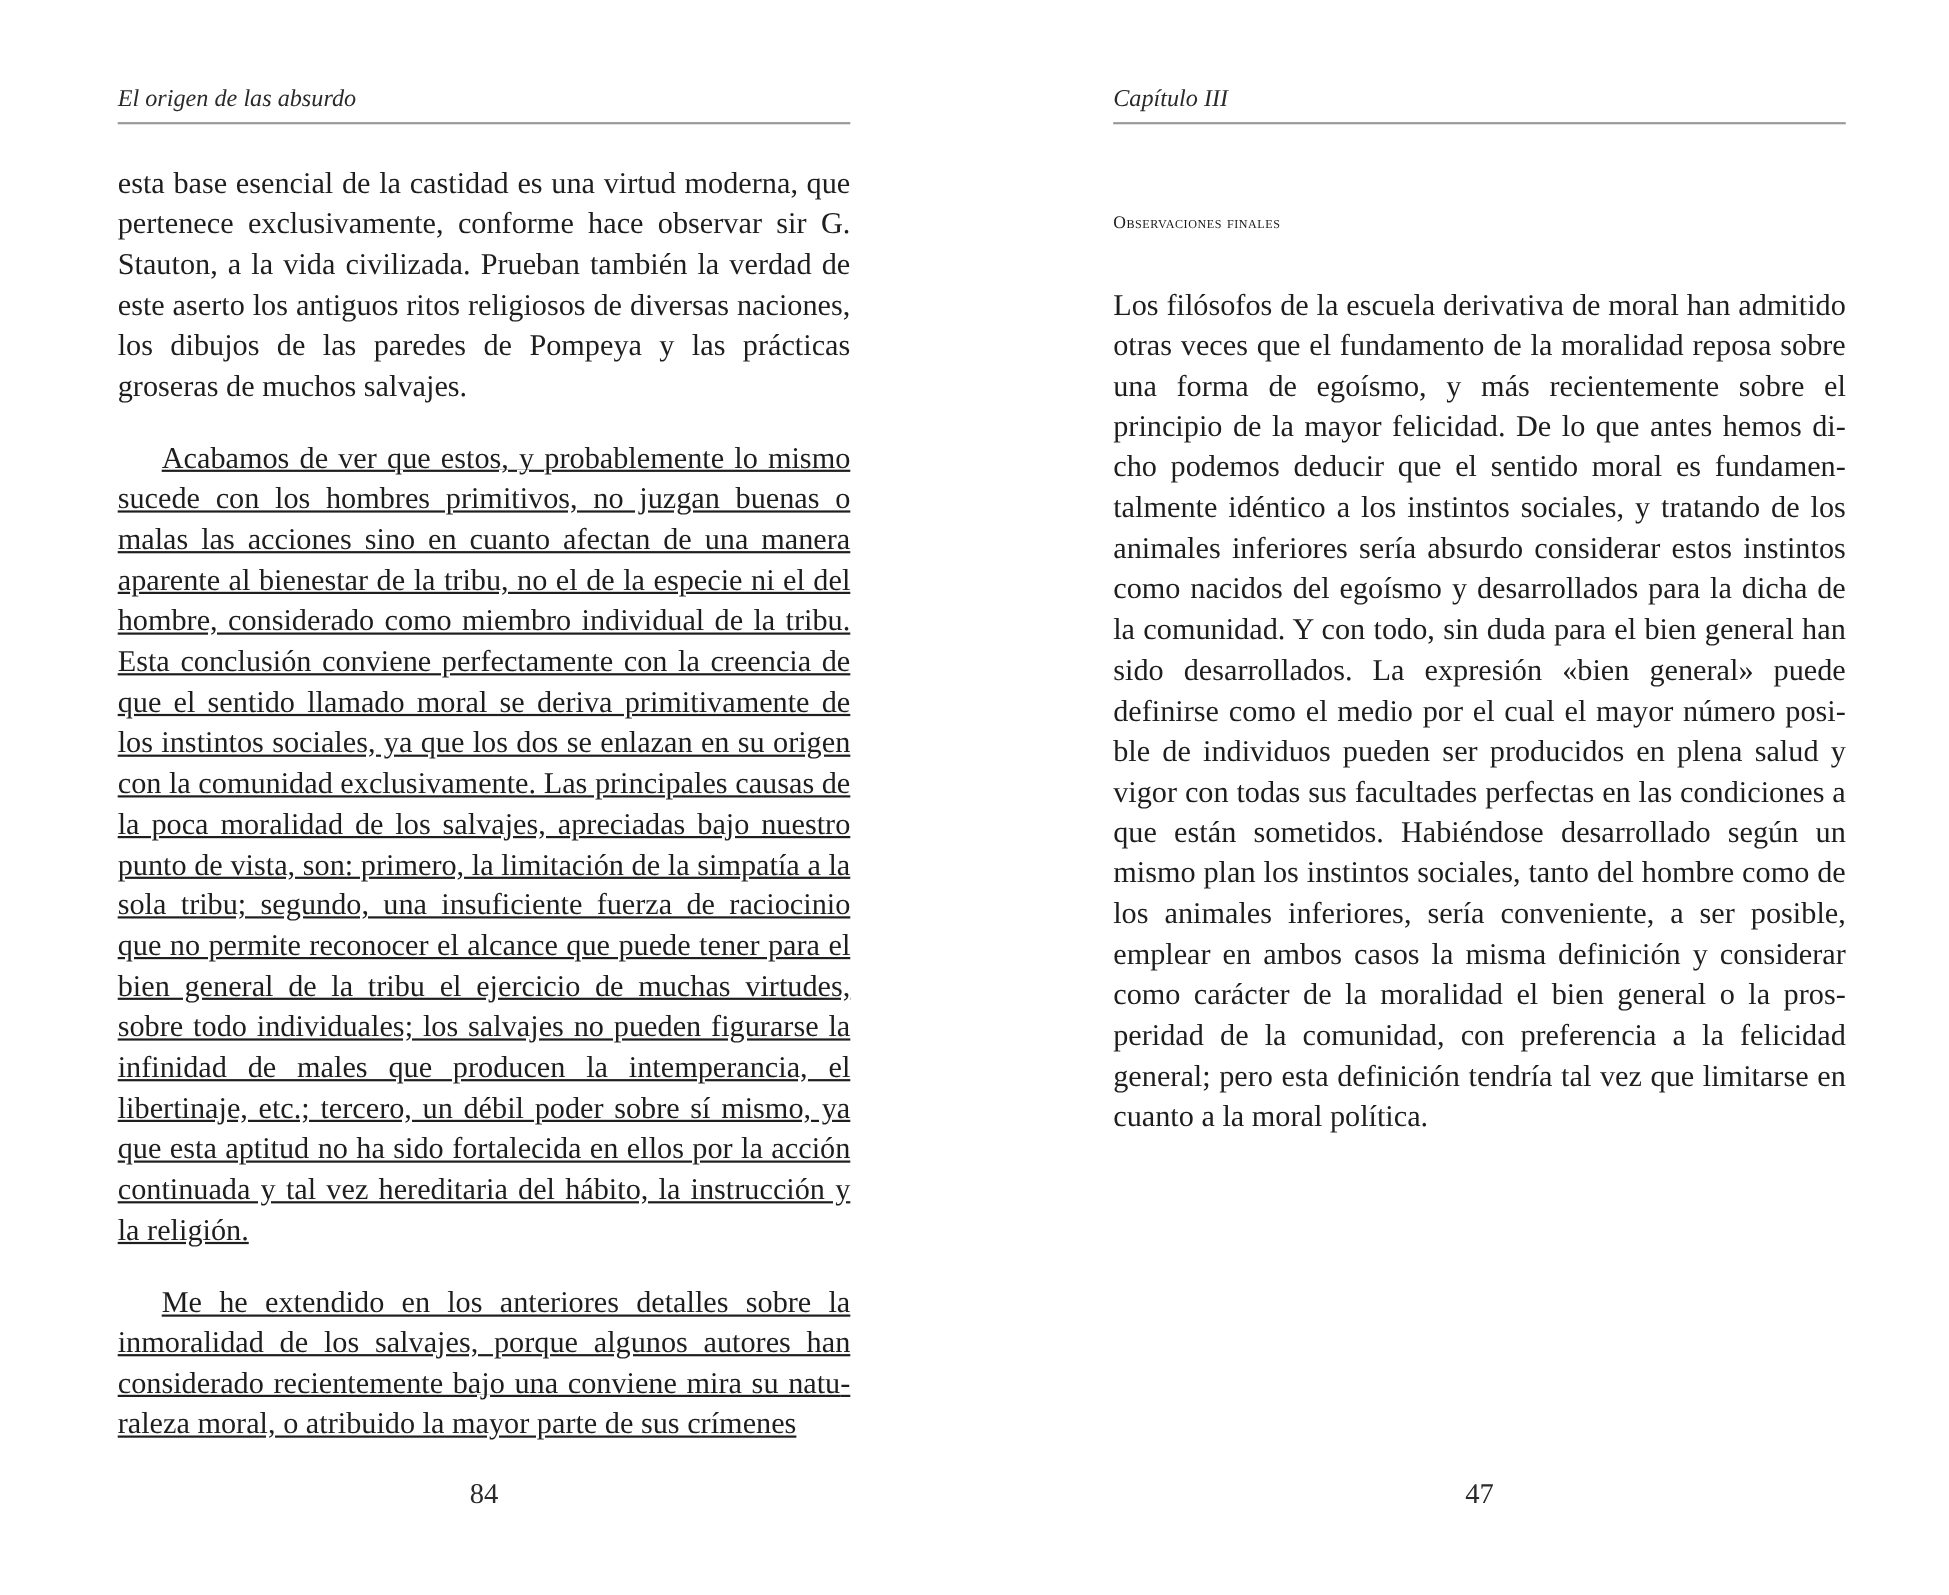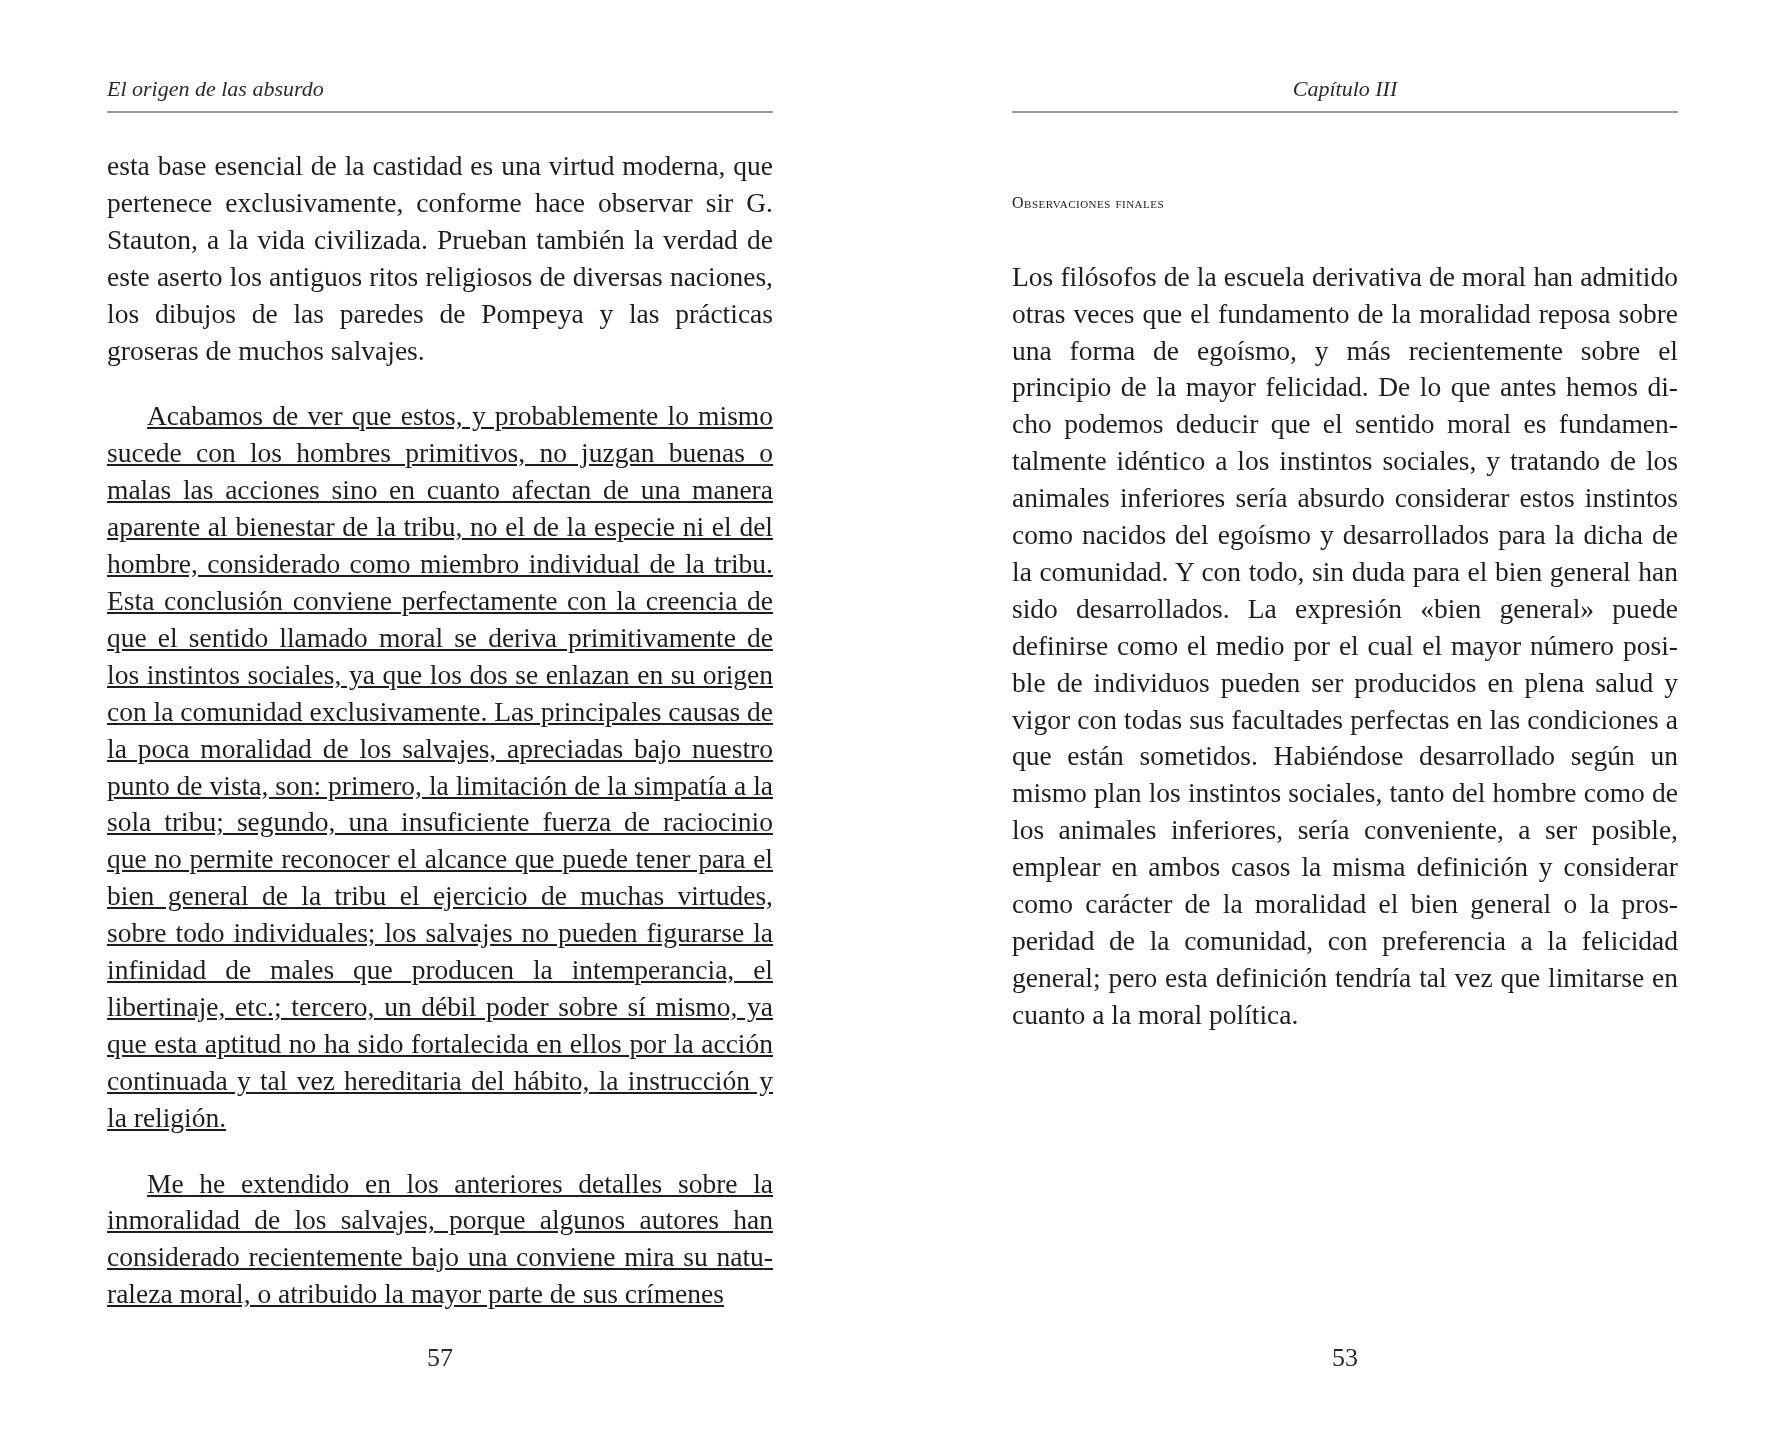--- a/index.html
+++ b/index.html
@@ -27,21 +27,21 @@
   .running-head {
     position: absolute;
     top: 75px;
     left: 0;
     width: 100%;
     font-style: italic;
     font-size: 22px;
     line-height: 28px;
     color: #2a2a2a;
   }
-  .page.right .running-head { text-align: center; }
+  .page.right .running-head { text-align: left; }
   .head-rule {
     position: absolute;
     top: 111px;
     left: 0;
     width: 100%;
     height: 0;
     border-top: 2px solid #9a9a9a;
   }
 
   .body-text {
@@ -91,26 +91,26 @@
 <div class="page left">
   <div class="running-head">El origen de las absurdo</div>
   <div class="head-rule"></div>
 
   <div class="body-text">
     <p>esta base esencial de la castidad es una virtud moderna, que pertenece exclusivamente, conforme hace observar sir G. Stauton, a la vida civilizada. Prueban también la verdad de este aserto los antiguos ritos religiosos de diversas na­ciones, los dibujos de las paredes de Pompeya y las prácti­cas groseras de muchos salvajes.</p>
     <p class="indent gap-before">Acabamos de ver que estos, y probablemente lo mismo sucede con los hombres primitivos, no juzgan buenas o malas las acciones sino en cuanto afectan de una mane­ra aparente al bienestar de la tribu, no el de la especie ni el del hombre, considerado como miembro individual de la tribu. Esta conclusión conviene perfectamente con la creencia de que el sentido llamado moral se deriva primiti­vamente de los instintos sociales, ya que los dos se enlazan en su origen con la comunidad exclusivamente. Las princi­pales causas de la poca moralidad de los salvajes, aprecia­das bajo nuestro punto de vista, son: primero, la limitación de la simpatía a la sola tribu; segundo, una insuficiente fuerza de raciocinio que no permite reconocer el alcance que puede tener para el bien general de la tribu el ejercicio de muchas virtudes, sobre todo individuales; los salvajes no pueden figurarse la infinidad de males que producen la intemperancia, el libertinaje, etc.; tercero, un débil poder sobre sí mismo, ya que esta aptitud no ha sido fortalecida en ellos por la acción continuada y tal vez hereditaria del hábito, la instrucción y la religión.</p>
     <p class="indent gap-before">Me he extendido en los anteriores detalles sobre la inmoralidad de los salvajes, porque algunos autores han considerado recientemente bajo una conviene mira su natu­raleza moral, o atribuido la mayor parte de sus crímenes</p>
   </div>
 
-  <div class="folio">57</div>
+  <div class="folio">84</div>
 </div>
 
 <div class="page right">
   <div class="running-head">Capítulo III</div>
   <div class="head-rule"></div>
 
   <div class="body-text">
     <div class="section-heading">Observaciones finales</div>
     <p>Los filósofos de la escuela derivativa de moral han admiti­do otras veces que el fundamento de la moralidad reposa sobre una forma de egoísmo, y más recientemente sobre el principio de la mayor felicidad. De lo que antes hemos di­cho podemos deducir que el sentido moral es fundamen­talmente idéntico a los instintos sociales, y tratando de los animales inferiores sería absurdo considerar estos instintos como nacidos del egoísmo y desarrollados para la dicha de la comunidad. Y con todo, sin duda para el bien general han sido desarrollados. La expresión «bien general» puede definirse como el medio por el cual el mayor número posi­ble de individuos pueden ser producidos en plena salud y vigor con todas sus facultades perfectas en las condiciones a que están sometidos. Habiéndose desarrollado según un mismo plan los instintos sociales, tanto del hombre como de los animales inferiores, sería conveniente, a ser posible, emplear en ambos casos la misma definición y considerar como carácter de la moralidad el bien general o la pros­peridad de la comunidad, con preferencia a la felicidad general; pero esta definición tendría tal vez que limitarse en cuanto a la moral política.</p>
   </div>
 
-  <div class="folio">53</div>
+  <div class="folio">47</div>
 </div>
 
 </body></html>

